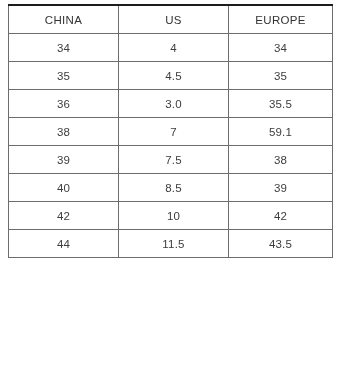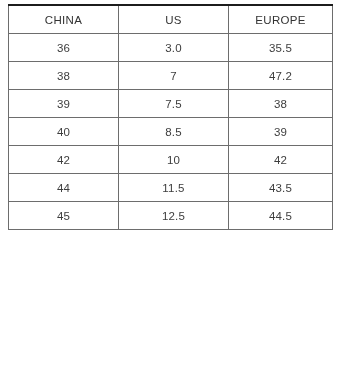--- a/index.html
+++ b/index.html
@@ -70,28 +70,38 @@
     </colgroup>
     <thead>
       <tr>
         <th>CHINA</th>
         <th>US</th>
         <th>EUROPE</th>
       </tr>
     </thead>
     <tbody id="table-body">
         <tr>
+          <td>34</td>
+          <td>4</td>
+          <td>34</td>
+        </tr>
+        <tr>
+          <td>35</td>
+          <td>4.5</td>
+          <td>35</td>
+        </tr>
+        <tr>
           <td>36</td>
           <td>3.0</td>
           <td>35.5</td>
         </tr>
         <tr>
           <td>38</td>
           <td>7</td>
-          <td>47.2</td>
+          <td>59.1</td>
         </tr>
         <tr>
           <td>39</td>
           <td>7.5</td>
           <td>38</td>
         </tr>
         <tr>
           <td>40</td>
           <td>8.5</td>
           <td>39</td>
@@ -99,20 +109,15 @@
         <tr>
           <td>42</td>
           <td>10</td>
           <td>42</td>
         </tr>
         <tr>
           <td>44</td>
           <td>11.5</td>
           <td>43.5</td>
         </tr>
-        <tr>
-          <td>45</td>
-          <td>12.5</td>
-          <td>44.5</td>
-        </tr>
       </tbody>
   </table>
 </div>
 
 </body></html>

